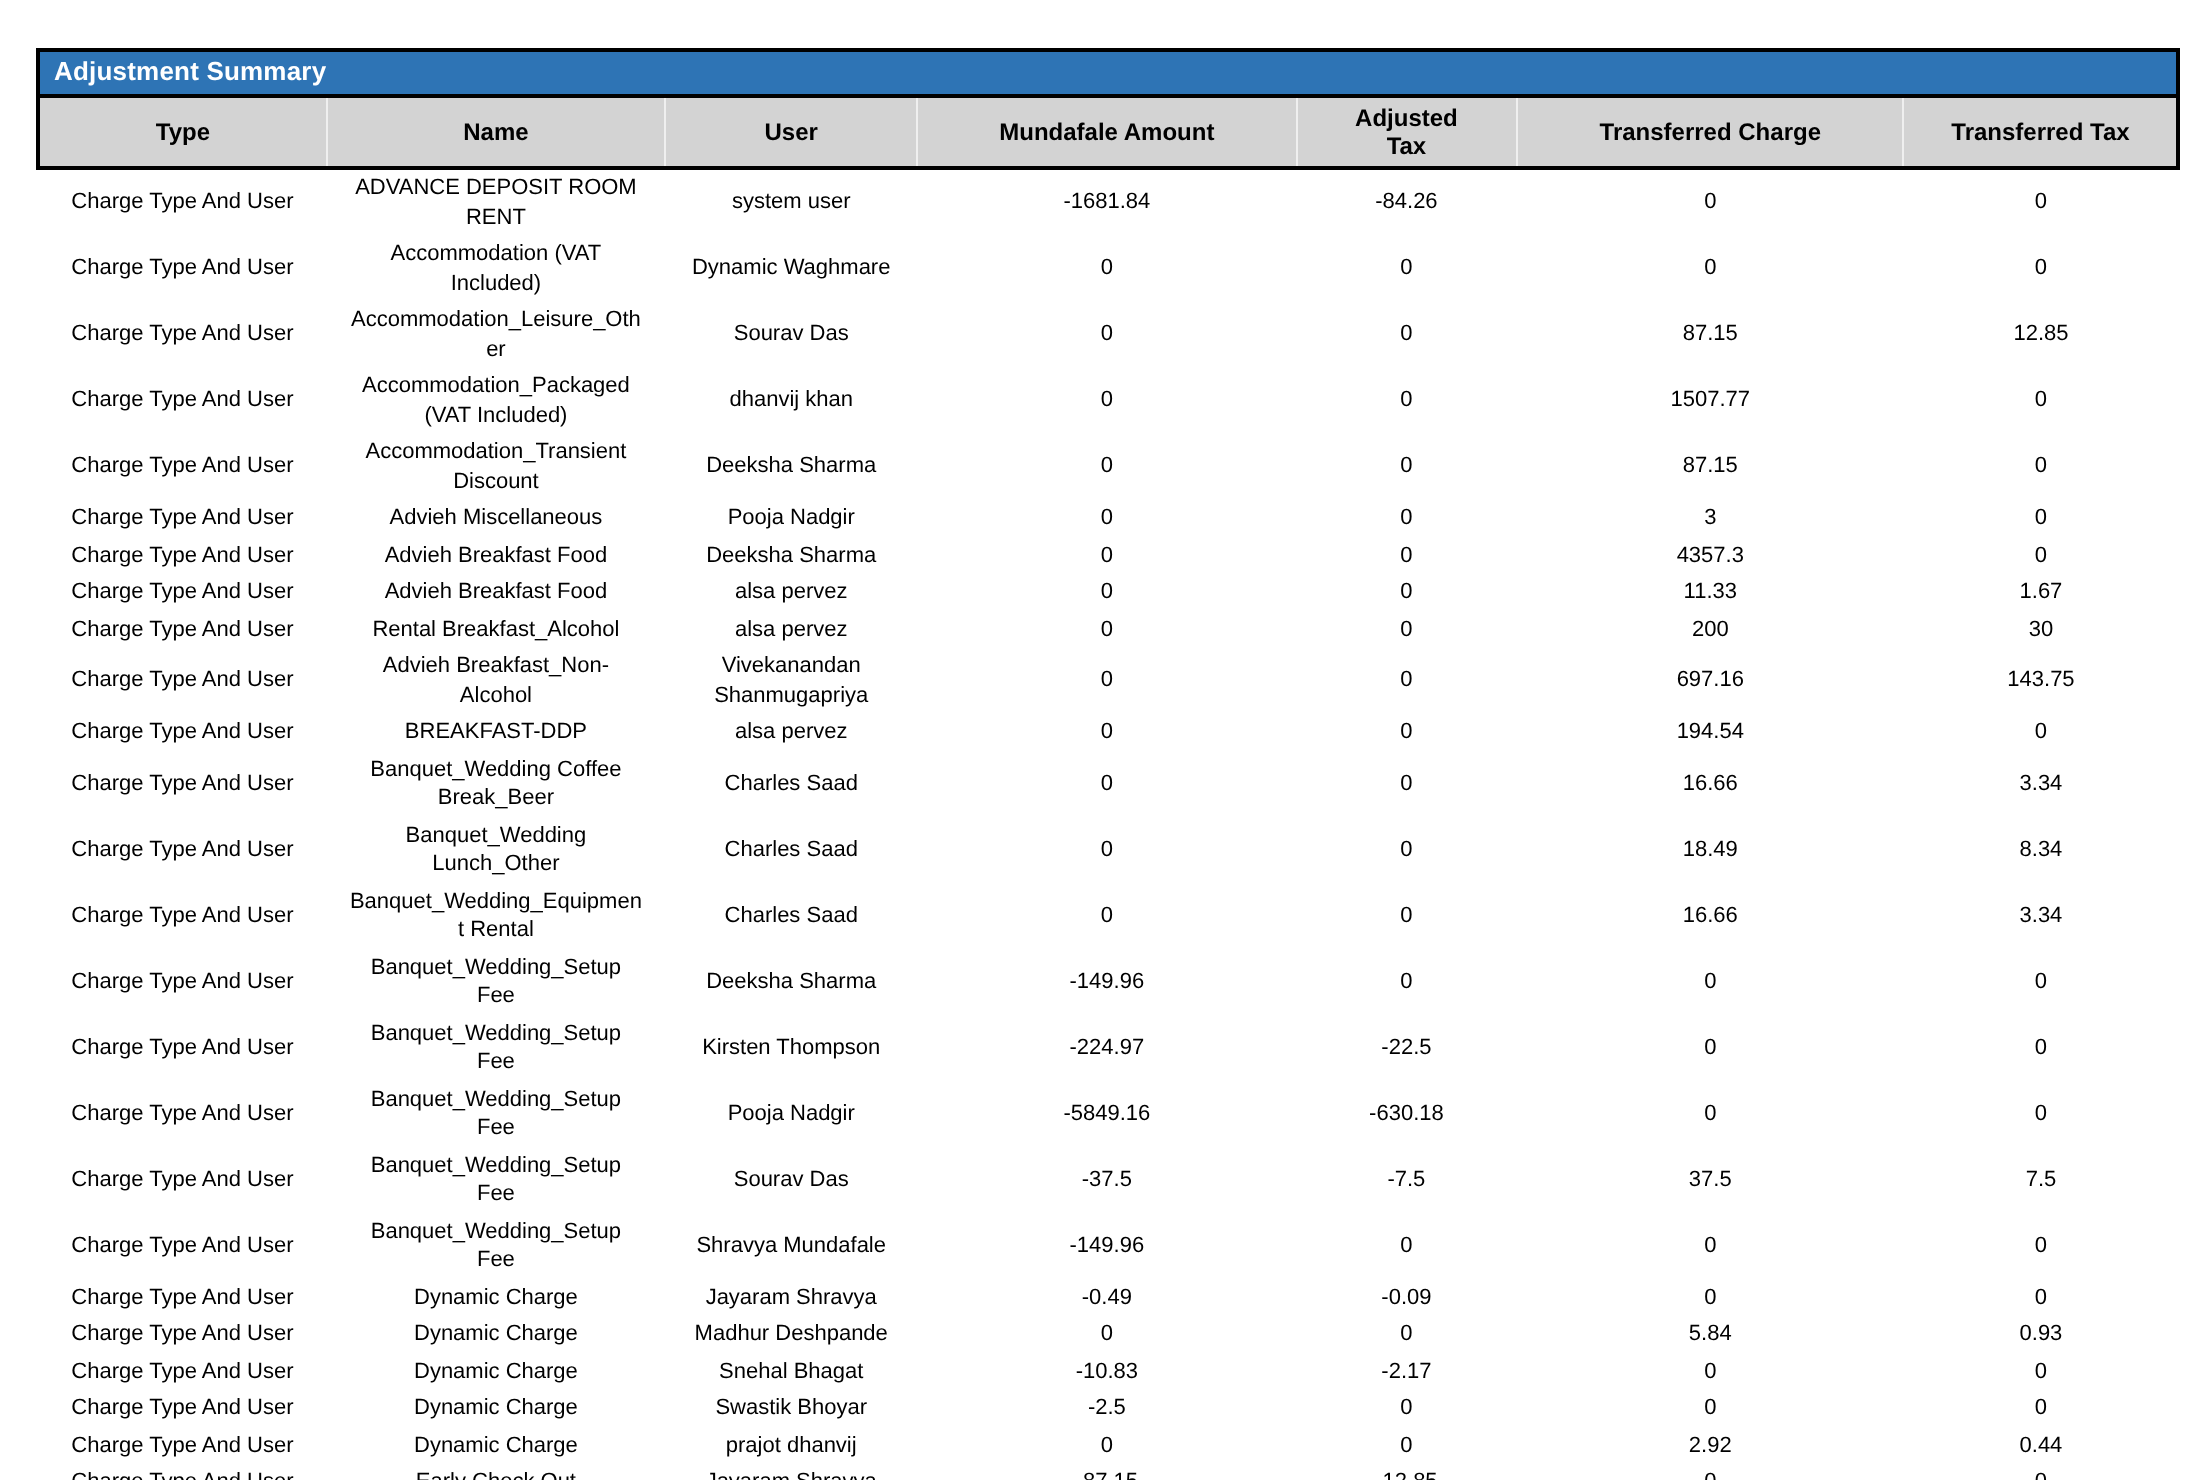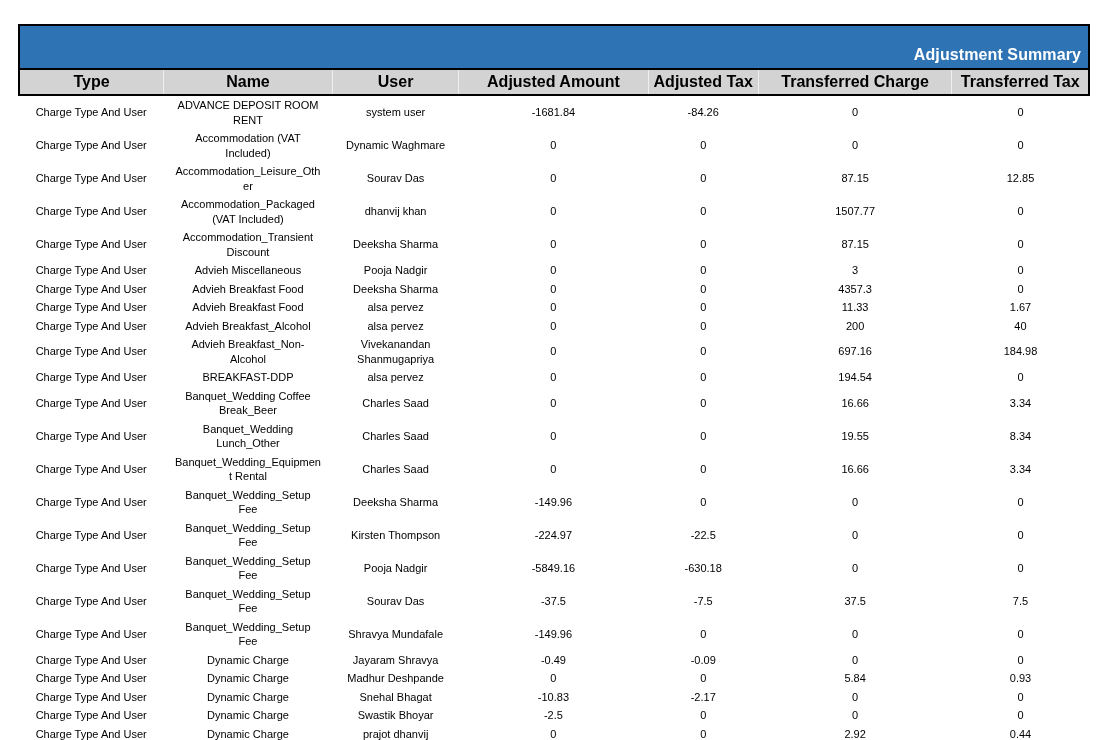--- a/index.html
+++ b/index.html
@@ -24,35 +24,35 @@
   }
   table.summary{
     width:100%;
     border-collapse:collapse;
     table-layout:fixed;
   }
   
   tr.title-row th{
     background:var(--title-bg);
     color:var(--title-fg);
-    font-size:16px;
+    font-size:13px;
     font-weight:bold;
-    text-align:right;
-    padding:20px 7px 4px 7px;
+    text-align:left;
+    padding:2px 7px 4px 7px;
     border:2px solid var(--border);
     border-bottom:2px solid var(--border);
     letter-spacing:0.1px;
   }
   
   tr.header-row th{
     background:var(--header-bg);
-    font-size:16px;
+    font-size:12px;
     font-weight:bold;
     text-align:center;
-    padding:3px 4px;
+    padding:3px 20px;
     border-bottom:2px solid var(--border);
     border-right:1px solid #EFEFEF;
   }
   tr.header-row th:first-child{border-left:2px solid var(--border);}
   tr.header-row th:last-child{border-right:2px solid var(--border);}
   
   tbody td{
     font-size:11px;
     line-height:14.5px;
     text-align:center;
@@ -77,21 +77,21 @@
       <col style="width:12.8%">
     </colgroup>
     <thead>
       <tr class="title-row">
         <th colspan="7">Adjustment Summary</th>
       </tr>
       <tr class="header-row">
         <th>Type</th>
         <th>Name</th>
         <th>User</th>
-        <th>Adjusted Amount</th>
+        <th>Mundafale Amount</th>
         <th>Adjusted Tax</th>
         <th>Transferred Charge</th>
         <th>Transferred Tax</th>
       </tr>
     </thead>
     <tbody>
         <tr>
           <td>Charge Type And User</td>
           <td>ADVANCE DEPOSIT ROOM
 RENT</td>
@@ -163,37 +163,37 @@
           <td>Charge Type And User</td>
           <td>Advieh Breakfast Food</td>
           <td>alsa pervez</td>
           <td>0</td>
           <td>0</td>
           <td>11.33</td>
           <td>1.67</td>
         </tr>
         <tr>
           <td>Charge Type And User</td>
-          <td>Advieh Breakfast_Alcohol</td>
+          <td>Rental Breakfast_Alcohol</td>
           <td>alsa pervez</td>
           <td>0</td>
           <td>0</td>
           <td>200</td>
-          <td>40</td>
+          <td>30</td>
         </tr>
         <tr>
           <td>Charge Type And User</td>
           <td>Advieh Breakfast_Non-
 Alcohol</td>
           <td>Vivekanandan
 Shanmugapriya</td>
           <td>0</td>
           <td>0</td>
           <td>697.16</td>
-          <td>184.98</td>
+          <td>143.75</td>
         </tr>
         <tr>
           <td>Charge Type And User</td>
           <td>BREAKFAST-DDP</td>
           <td>alsa pervez</td>
           <td>0</td>
           <td>0</td>
           <td>194.54</td>
           <td>0</td>
         </tr>
@@ -207,21 +207,21 @@
           <td>16.66</td>
           <td>3.34</td>
         </tr>
         <tr>
           <td>Charge Type And User</td>
           <td>Banquet_Wedding
 Lunch_Other</td>
           <td>Charles Saad</td>
           <td>0</td>
           <td>0</td>
-          <td>19.55</td>
+          <td>18.49</td>
           <td>8.34</td>
         </tr>
         <tr>
           <td>Charge Type And User</td>
           <td>Banquet_Wedding_Equipmen
 t Rental</td>
           <td>Charles Saad</td>
           <td>0</td>
           <td>0</td>
           <td>16.66</td>

